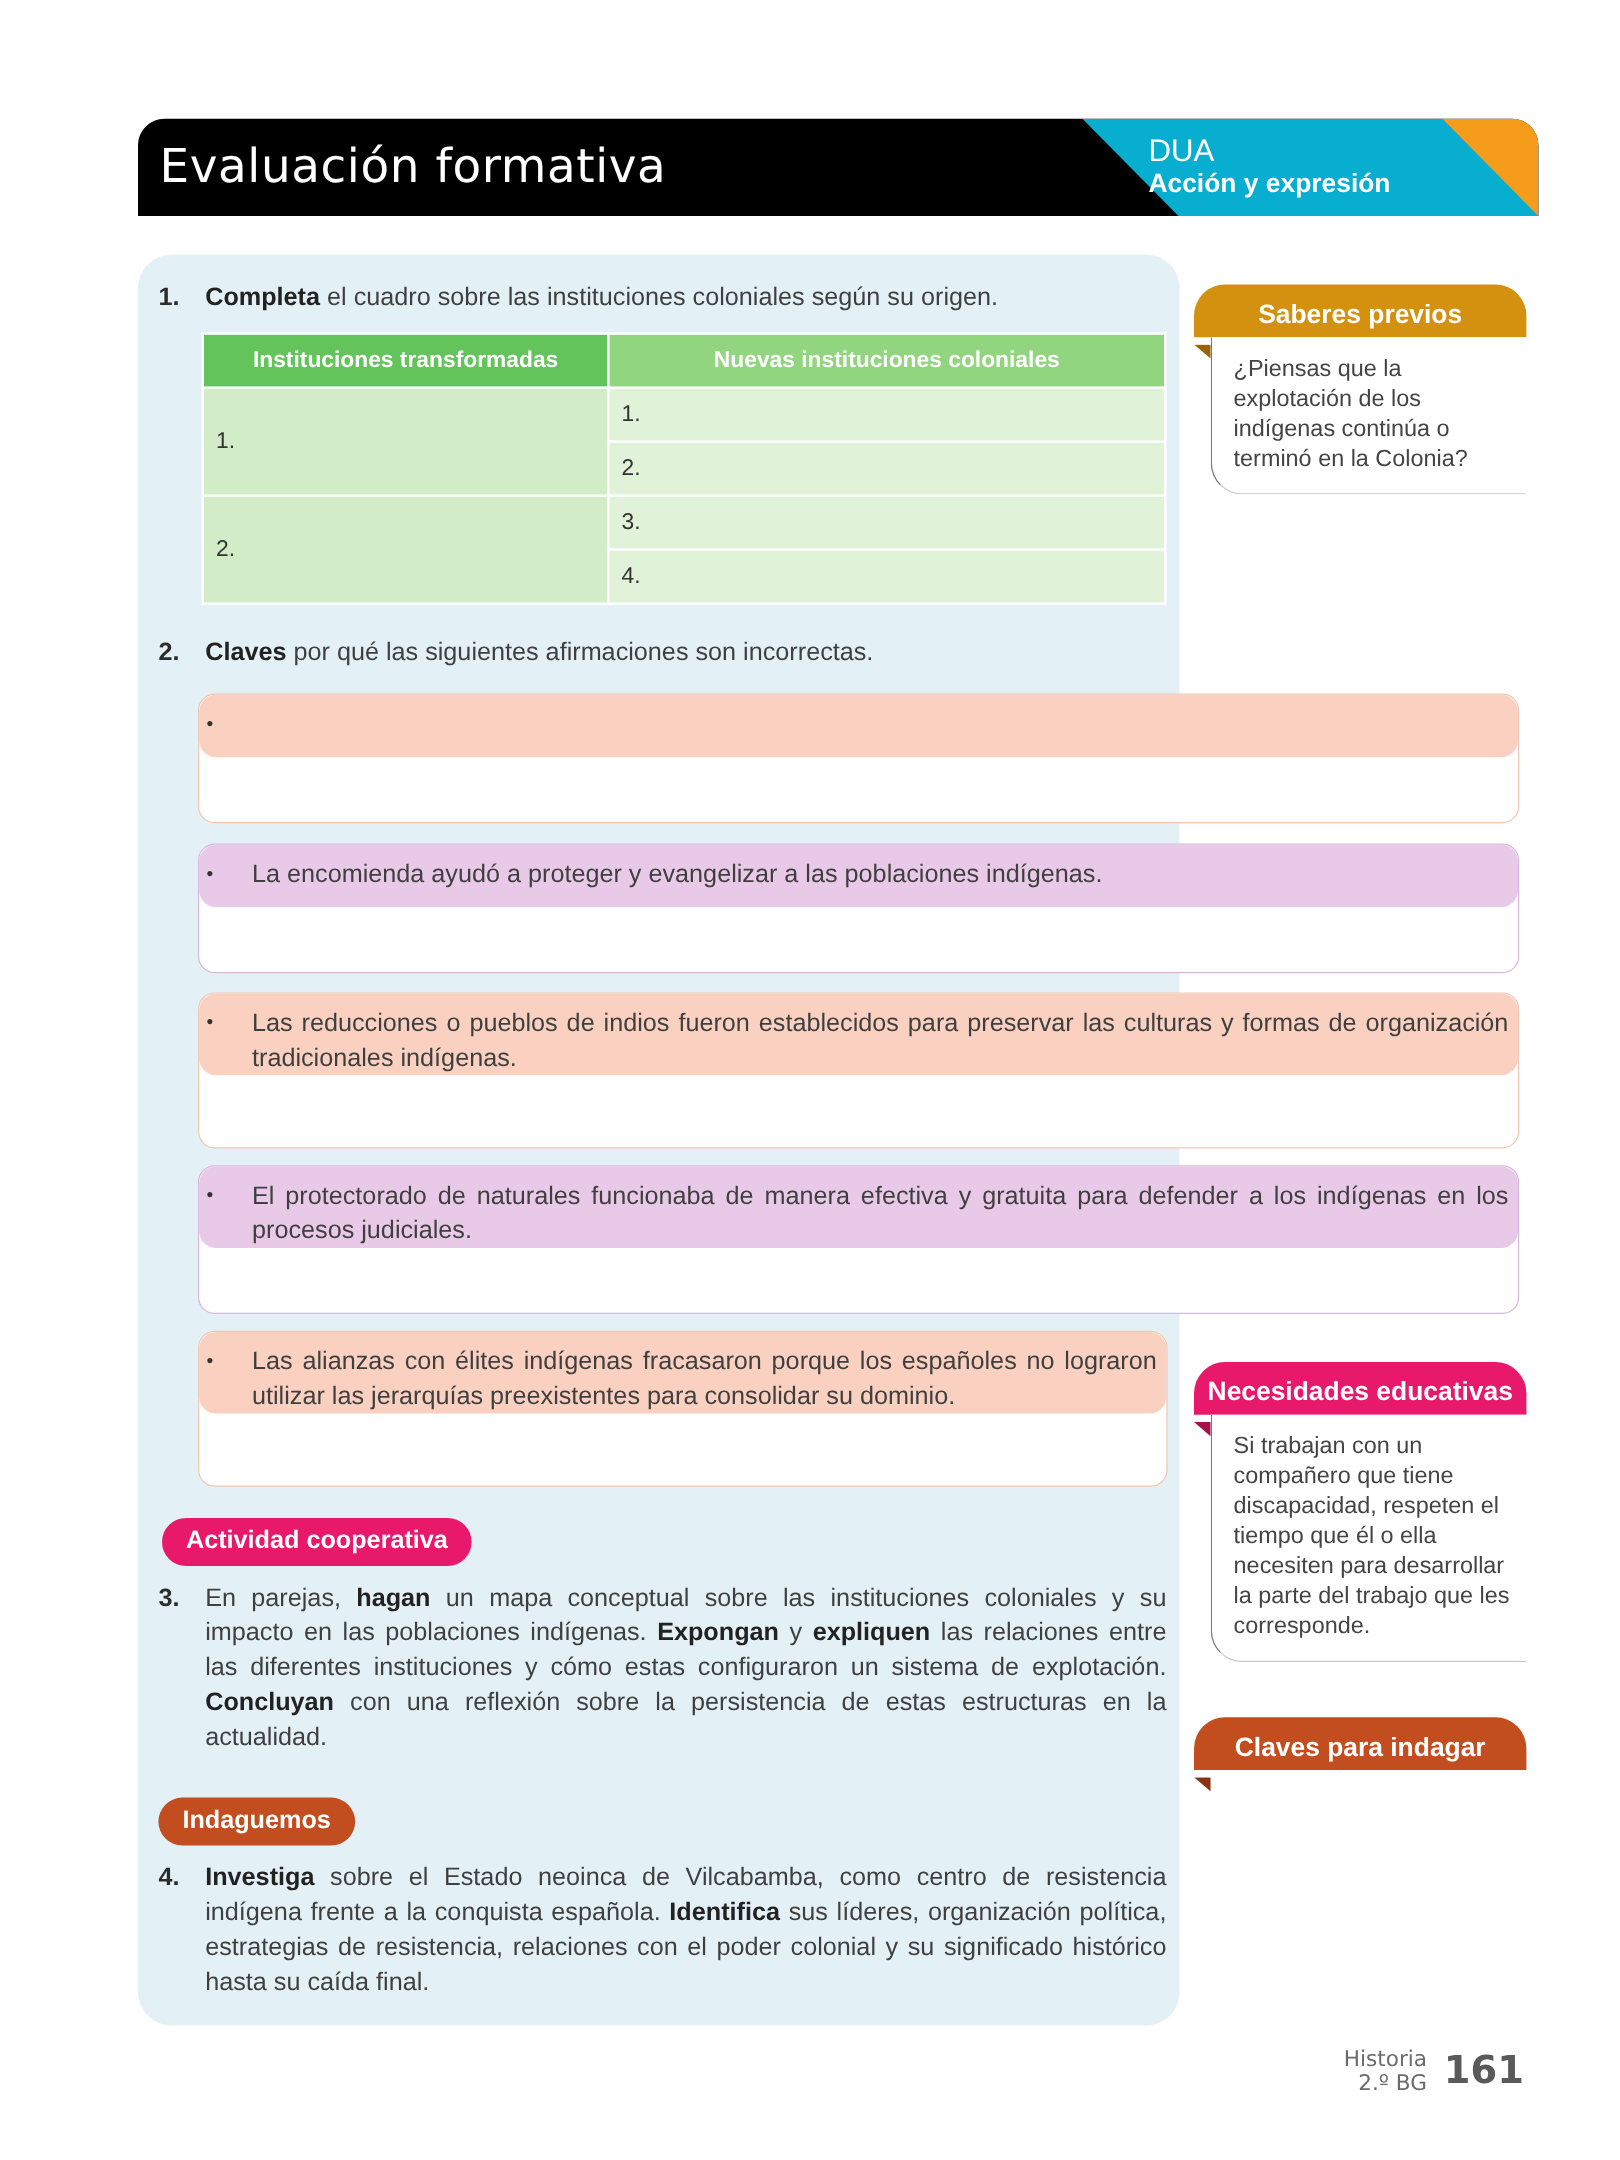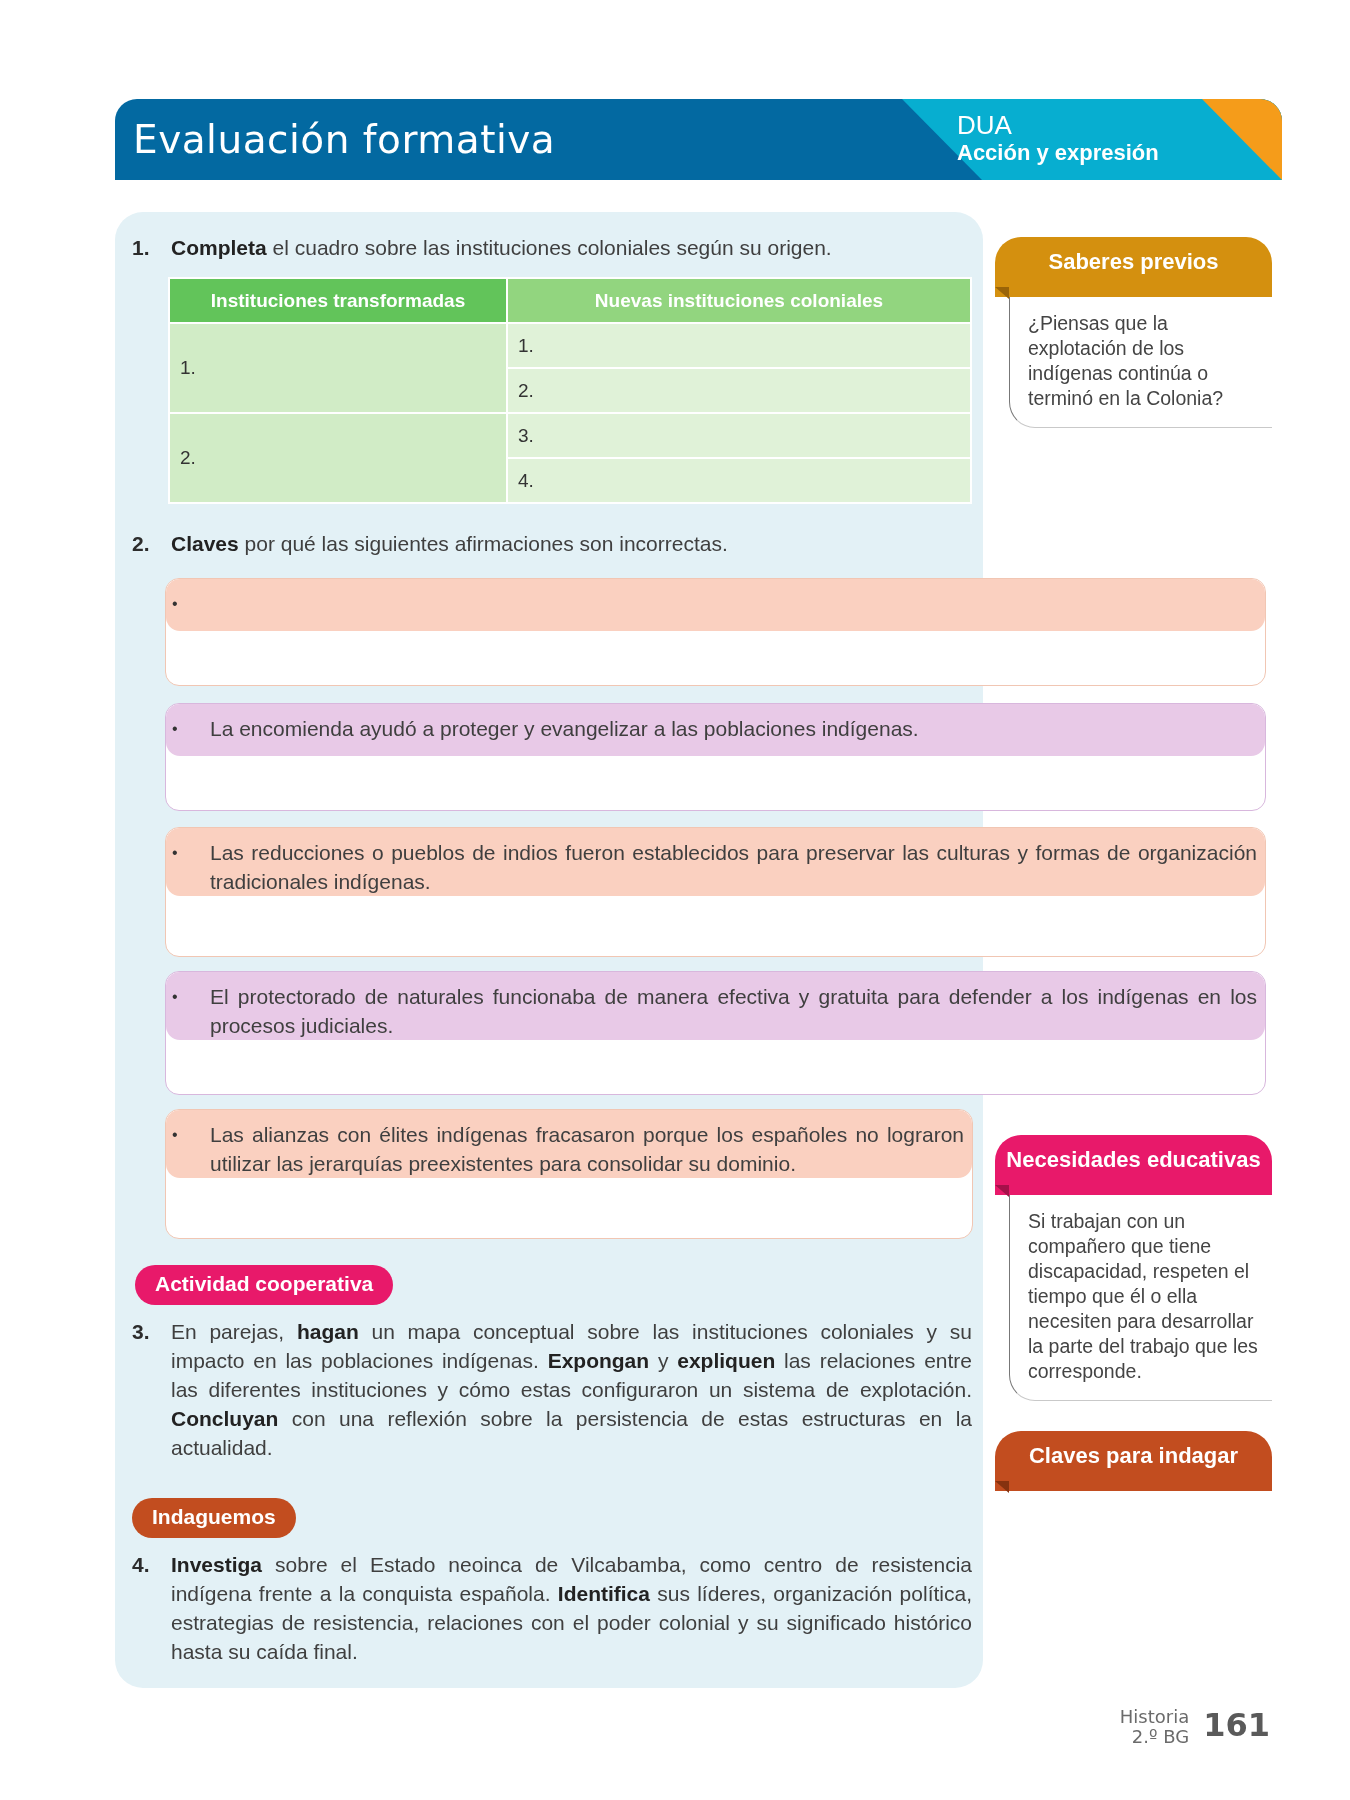--- a/index.html
+++ b/index.html
@@ -3,21 +3,21 @@
 <meta charset="utf-8">
 <style>
   * { box-sizing: border-box; margin: 0; padding: 0; }
   html, body { width: 1350px; height: 1800px; background: #ffffff; overflow: hidden; }
   body { position: relative; font-family: "Liberation Sans", sans-serif; color: #3a3a3a; }
 
   
   .header {
     position: absolute; left: 115px; top: 99px; width: 1167px; height: 81px;
     border-radius: 22px 22px 0 0; overflow: hidden;
-    background: #0369a1;
+    background: #000000;
   }
   .header .title {
     position: absolute; left: 18px; top: 18px;
     font-size: 39px; color: #ffffff; letter-spacing: 0.5px;
     font-family: "DejaVu Sans", sans-serif; font-weight: normal;
   }
   .header .dua-bg {
     position: absolute; right: 0; top: 0; width: 380px; height: 81px;
     background: #07aed0;
     clip-path: polygon(0 0, 100% 0, 100% 100%, 80px 100%);
@@ -68,21 +68,21 @@
 
   
   .pill {
     position: absolute; color: #ffffff; font-weight: bold; font-size: 21px;
     border-radius: 22px; padding: 0 20px; height: 40px; line-height: 38px;
   }
 
   
   .side { position: absolute; left: 995px; width: 277px; }
   .side .head {
-    position: relative; height: 60px; border-radius: 26px 26px 0 0;
+    position: relative; height: 44px; border-radius: 26px 26px 0 0;
     color: #ffffff; font-weight: bold; font-size: 22px; text-align: center; line-height: 50px;
   }
   .side .fold {
     position: absolute; left: 0; top: 50px; width: 14px; height: 12px;
     clip-path: polygon(0 0, 100% 0, 100% 100%);
   }
   .side .content {
     position: relative; margin-left: 14px; background: #ffffff;
     border-left: 1.5px solid #777; border-bottom: 1.5px solid #c9c9c9;
     border-radius: 0 0 0 26px;

